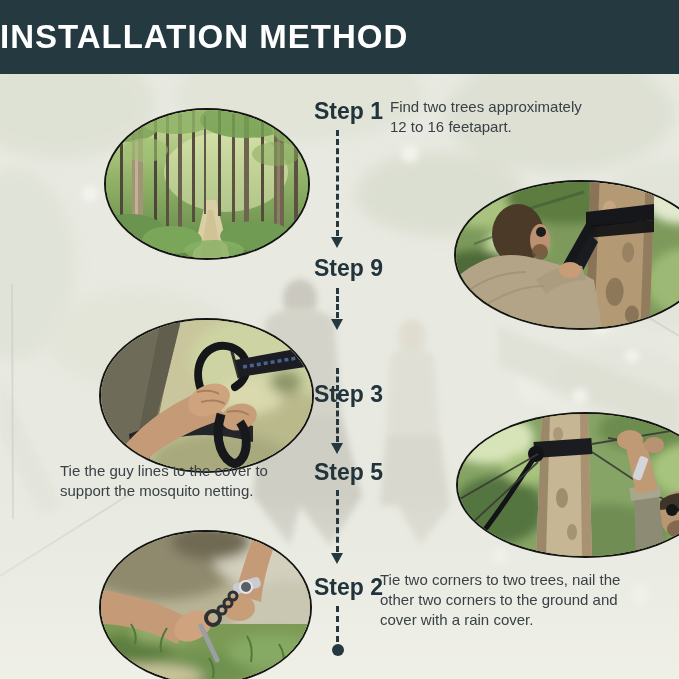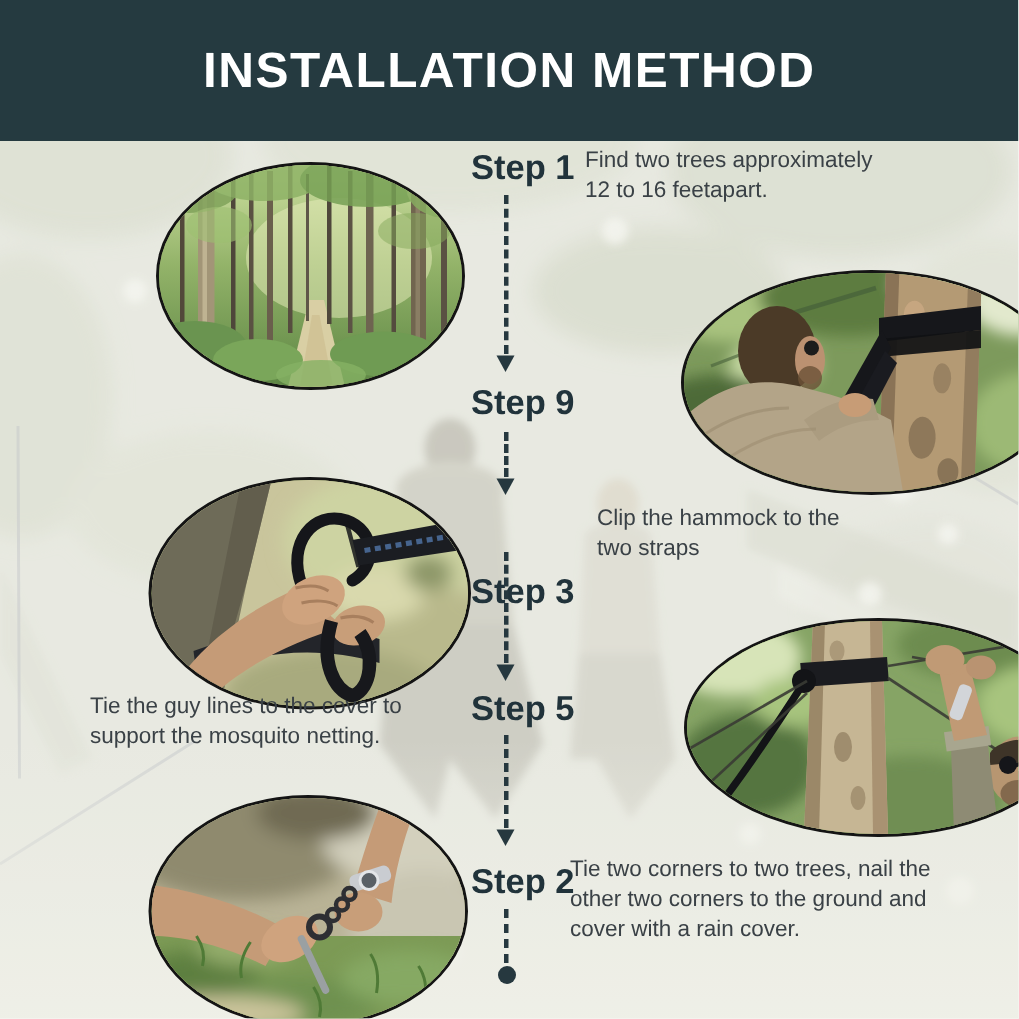--- a/index.html
+++ b/index.html
@@ -5,22 +5,22 @@
   html,body { margin:0; padding:0; background:#ffffff; }
   .canvas {
     position:relative; width:679px; height:679px; overflow:hidden;
     font-family:"Liberation Sans","DejaVu Sans",sans-serif;
     background:#e6e8df;
   }
   .bg-photo { position:absolute; left:0; top:74px; width:679px; height:605px; }
   .bg-photo svg { width:100%; height:100%; display:block; }
 
   .header {
-    position:absolute; left:0; top:0; width:679px; height:94px;
-    background:#253a40; display:flex; align-items:center; justify-content:center;
+    position:absolute; left:0; top:0; width:679px; height:74px;
+    background:#253a40; display:flex; align-items:center; justify-content:flex-start;
   }
   .header h1 {
     margin:0; color:#ffffff; font-size:33px; font-weight:bold; letter-spacing:1px;
   }
 
   .oval {
     position:absolute; border:2px solid #141414; border-radius:50%;
     overflow:hidden; background:#9db070;
   }
   .oval svg { width:100%; height:100%; display:block; }
@@ -375,21 +375,20 @@
     </svg>
   </figure>
 
   <div class="step-label" id="label-1">Step 1</div>
   <div class="step-label" id="label-2">Step 9</div>
   <div class="step-label" id="label-3">Step 3</div>
   <div class="step-label" id="label-4">Step 5</div>
   <div class="step-label" id="label-5">Step 2</div>
 
   <div class="desc" id="desc-1">Find two trees approximately 12 to 16 feetapart.</div>
-  <div class="desc" id="desc-3">Clip the hammock to the two straps</div>
   <div class="desc" id="desc-4">Tie the guy lines to the cover to support the mosquito netting.</div>
   <div class="desc" id="desc-5">Tie two corners to two trees, nail the other two corners to the ground and cover with a rain cover.</div>
 
   <div class="dash" id="dash-1"></div>
   <div class="arrowhead" id="arrow-1"></div>
   <div class="dash" id="dash-2"></div>
   <div class="arrowhead" id="arrow-2"></div>
   <div class="dash" id="dash-3"></div>
   <div class="arrowhead" id="arrow-3"></div>
   <div class="dash" id="dash-4"></div>

